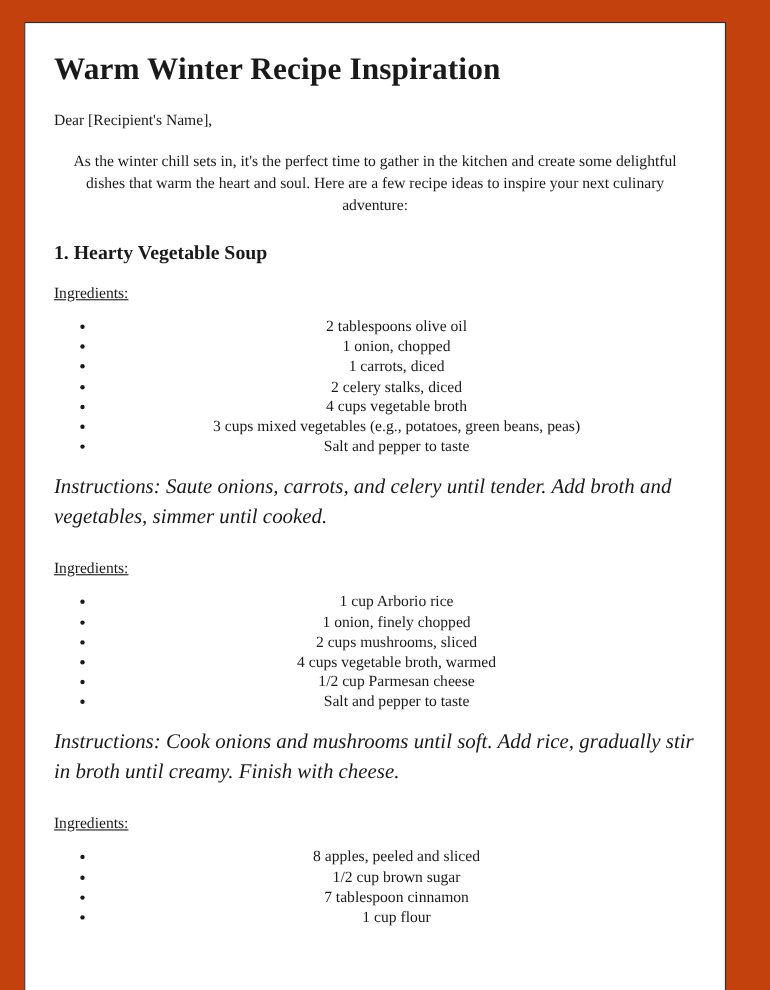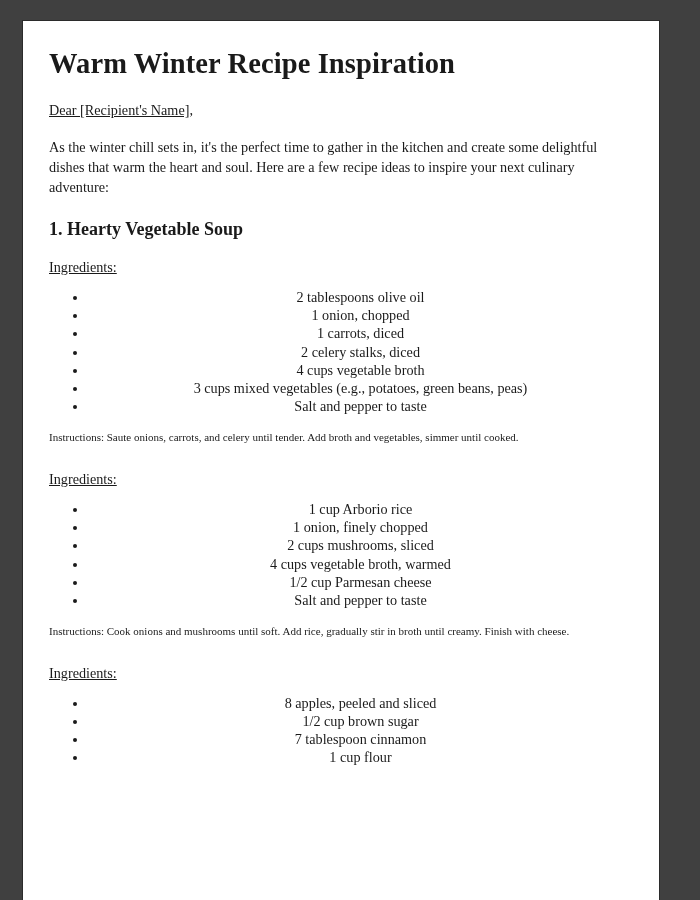--- a/index.html
+++ b/index.html
@@ -11,21 +11,21 @@
     width: 700px;
     height: 900px;
     overflow: hidden;
     font-family: "Liberation Serif", "DejaVu Serif", serif;
     color: #1a1a1a;
   }
   .page-viewport {
     position: relative;
     width: 700px;
     height: 900px;
-    background: #404040;
+    background: #c2410c;
     overflow: hidden;
   }
   .page-sheet {
     position: absolute;
     left: 22px;
     top: 20px;
     width: 638px;
     min-height: 920px;
     background: #ffffff;
     border: 1px solid #2b2b2b;
@@ -39,26 +39,26 @@
     font-size: 28.5px;
     font-weight: bold;
     line-height: 1.18;
     margin: 0 0 20px 0;
     letter-spacing: 0.1px;
   }
   .salutation {
     font-size: 14.2px;
     line-height: 1.35;
     margin: 1px 0 17px 0;
-    text-decoration: underline;
   }
   .intro-paragraph {
     font-size: 14.2px;
     line-height: 1.42;
     margin: 0 0 22px 0;
+    text-align: center;
   }
   .recipe-heading {
     font-size: 18px;
     font-weight: bold;
     line-height: 1.2;
     margin: 0 0 17px 0;
   }
   .ingredients-label {
     font-size: 14.2px;
     line-height: 1.35;
@@ -71,23 +71,24 @@
     list-style-type: disc;
   }
   ul.ingredients-list li {
     font-size: 14.2px;
     line-height: 1.28;
     margin: 0;
     padding: 0;
     text-align: center;
   }
   .instructions-paragraph {
-    font-size: 11px;
+    font-size: 19px;
     line-height: 1.42;
     margin: 0 0 24px 0;
+    font-style: italic;
   }
   .recipe-section:last-child .instructions-paragraph {
     margin-bottom: 0;
   }
   .recipe-section {
     margin: 0;
   }
 </style>
 </head>
 <body>

